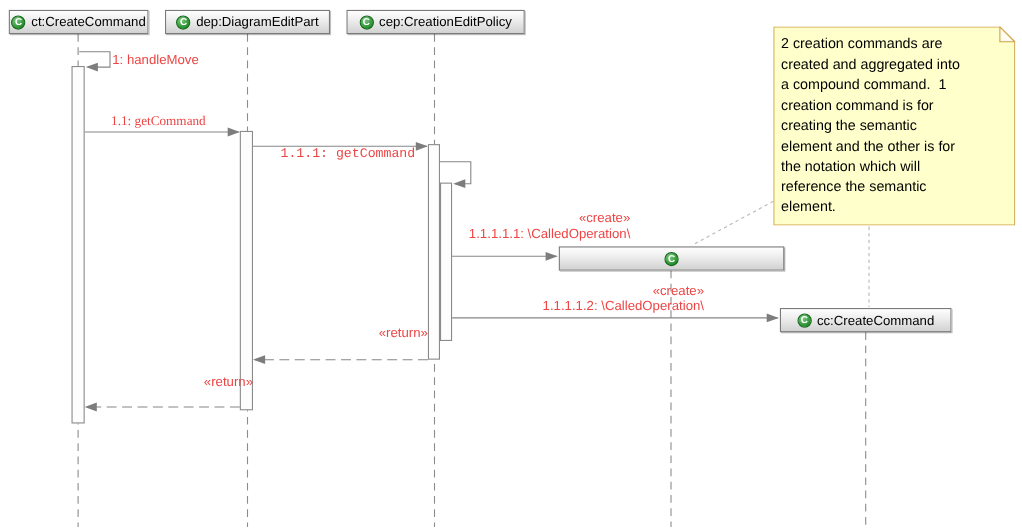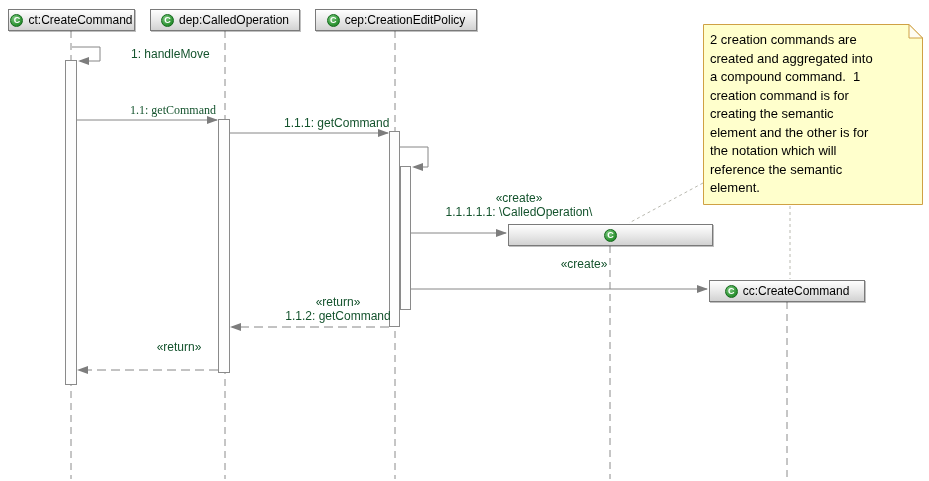--- a/index.html
+++ b/index.html
@@ -18,22 +18,22 @@
     width:13px; height:13px; border-radius:50%; box-sizing:border-box;
     background:radial-gradient(circle at 35% 30%, #7cc97f, #2e9434 65%, #1d7a24);
     border:1px solid #14691c; color:#fff; font-size:9px; font-weight:bold;
     display:flex; align-items:center; justify-content:center; line-height:1;
     flex:0 0 auto;
   }
   .activation {
     position:absolute; box-sizing:border-box; width:12px;
     border:1px solid #8a8a8a; background:#fdfdfd;
   }
-  .msg-label { position:absolute; font-size:12px; line-height:13.5px; color:#14532d; white-space:nowrap;margin-left:29px; }
-  .msg-label.center { text-align:center; white-space:nowrap; }
+  .msg-label { position:absolute; font-size:12px; line-height:13.5px; color:#ef4444; white-space:nowrap; }
+  .msg-label.center { text-align:right; white-space:nowrap; }
   .msg-label div { white-space:nowrap; }
 
   #note { position:absolute; left:703px; top:24px; width:220px; height:127px; }
   .note-text {
     position:absolute; left:7px; top:7px; font-size:13px; line-height:18.5px;
     color:#000; white-space:pre;
   }
 </style>
 </head>
 <body>
@@ -54,21 +54,21 @@
   <div class="activation" style="left:218px; top:119px; height:254px;"></div>
   <div class="activation" style="left:389px; top:131px; height:196px; width:11px;"></div>
   <div class="activation" style="left:400px; top:166px; height:144px; width:11px;"></div>
 
   <div class="head-box" style="left:8px; top:9px; width:127px;">
     <span class="class-icon">C</span>
     <span>ct:CreateCommand</span>
   </div>
   <div class="head-box" style="left:150px; top:9px; width:150px;">
     <span class="class-icon">C</span>
-    <span>dep:CalledOperation</span>
+    <span>dep:DiagramEditPart</span>
   </div>
   <div class="head-box" style="left:315px; top:9px; width:162px;">
     <span class="class-icon">C</span>
     <span>cep:CreationEditPolicy</span>
   </div>
 
   <div class="head-box" style="left:508px; top:224px; width:205px;">
     <span class="class-icon">C</span>
   </div>
   <div class="head-box" style="left:709px; top:280px; width:156px;">
@@ -130,30 +130,30 @@
     </g>
 
     <g>
       <line x1="218" y1="370" x2="79" y2="370" stroke="#868686" stroke-dasharray="9 5"></line>
       <polygon points="77,370 88,366 88,374" fill="#7d7d7d"></polygon>
     </g>
   </svg>
 
   <div class="msg-label" style="left:102px; top:48px;">1: handleMove</div>
   <div class="msg-label" style="left:101px; top:104px;font-family:Liberation Serif, serif;">1.1: getCommand</div>
-  <div class="msg-label" style="left:255px; top:117px;">1.1.1: getCommand</div>
+  <div class="msg-label" style="left:255px; top:134px;font-family:Liberation Mono, monospace;">1.1.1: getCommand</div>
 
   <div class="msg-label center" style="left:407px; top:192px; width:166px;">
     <div>«create»</div>
     <div>1.1.1.1.1: \CalledOperation\</div>
   </div>
   <div class="msg-label center" style="left:470px; top:258px; width:170px;">
     <div>«create»</div>
+    <div>1.1.1.1.2: \CalledOperation\</div>
   </div>
   <div class="msg-label center" style="left:229px; top:296px; width:160px;">
     <div>«return»</div>
-    <div>1.1.2: getCommand</div>
   </div>
   <div class="msg-label center" style="left:70px; top:341px; width:160px;">
     <div>«return»</div>
   </div>
 
 </div>
 
 </body></html>

